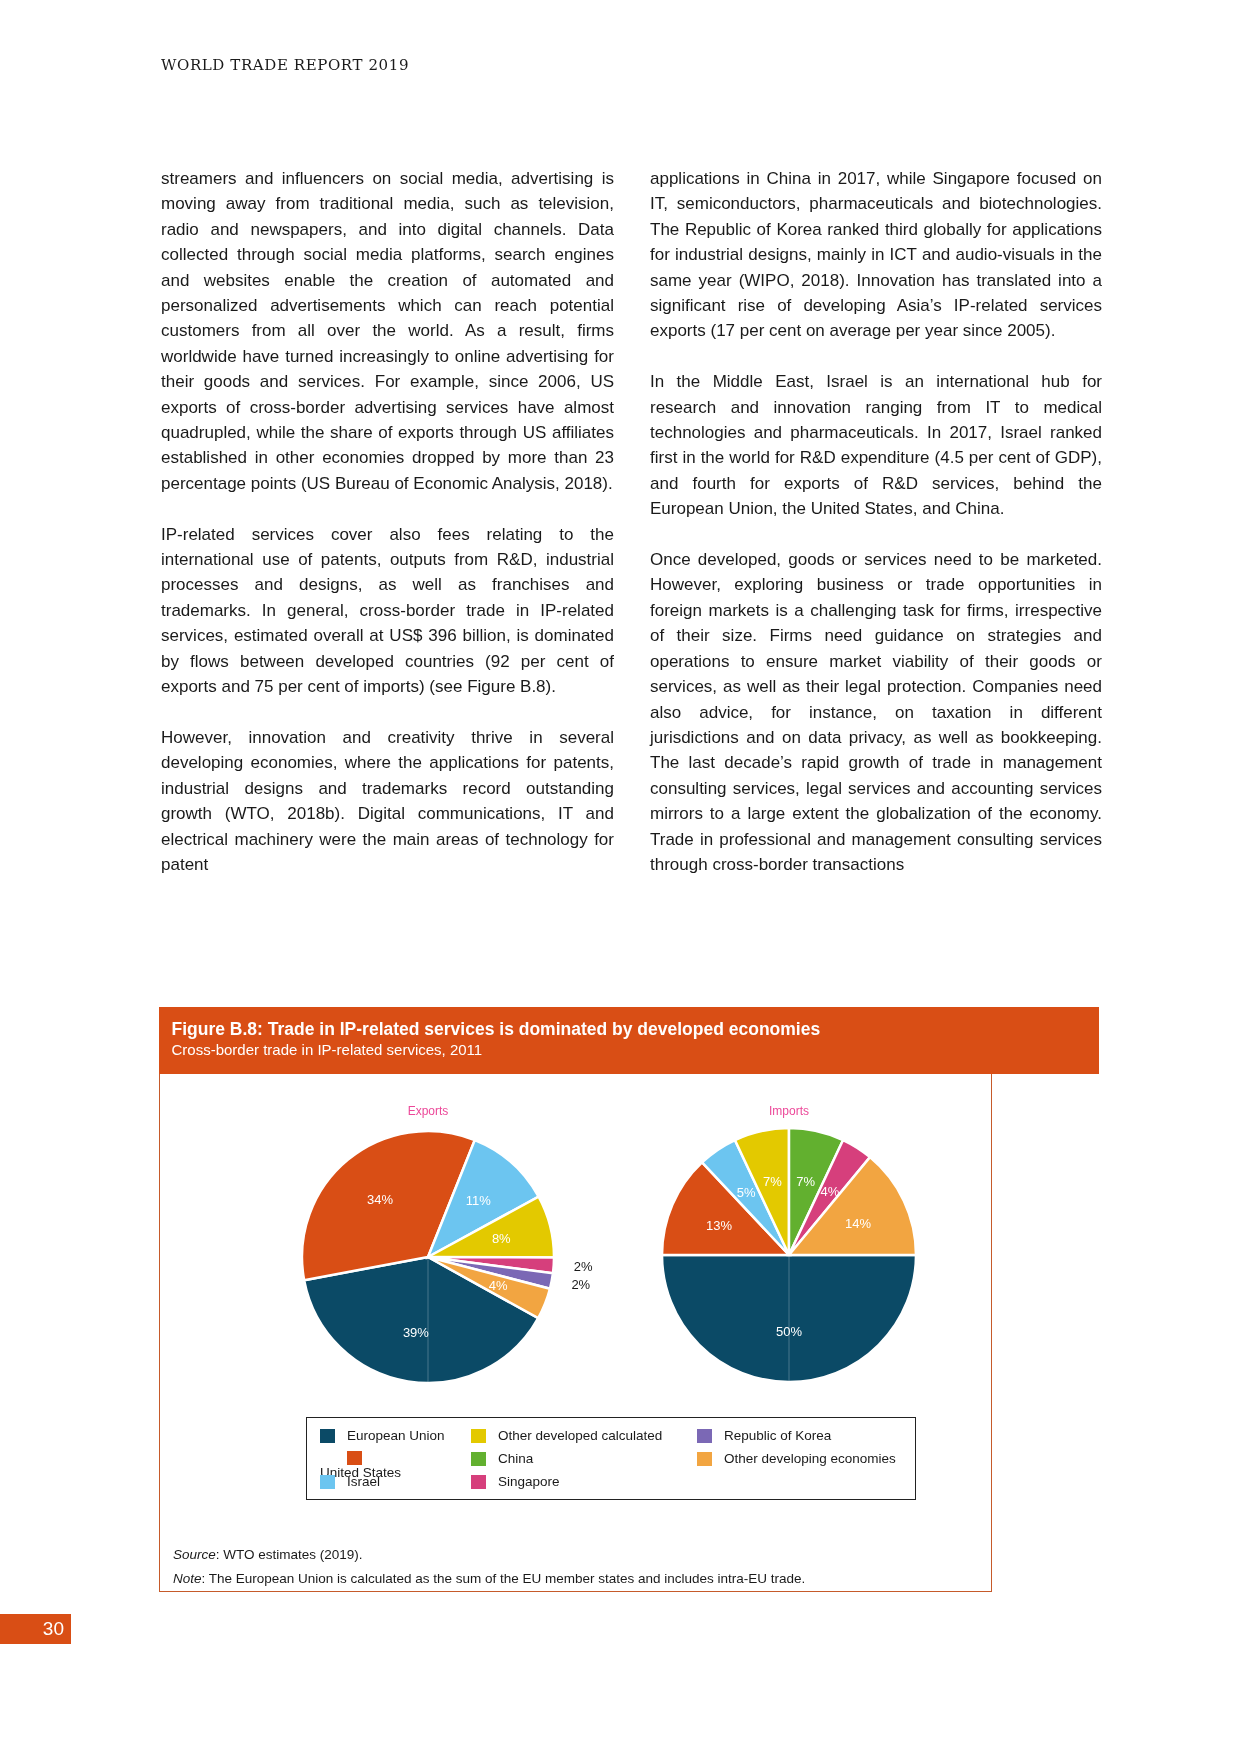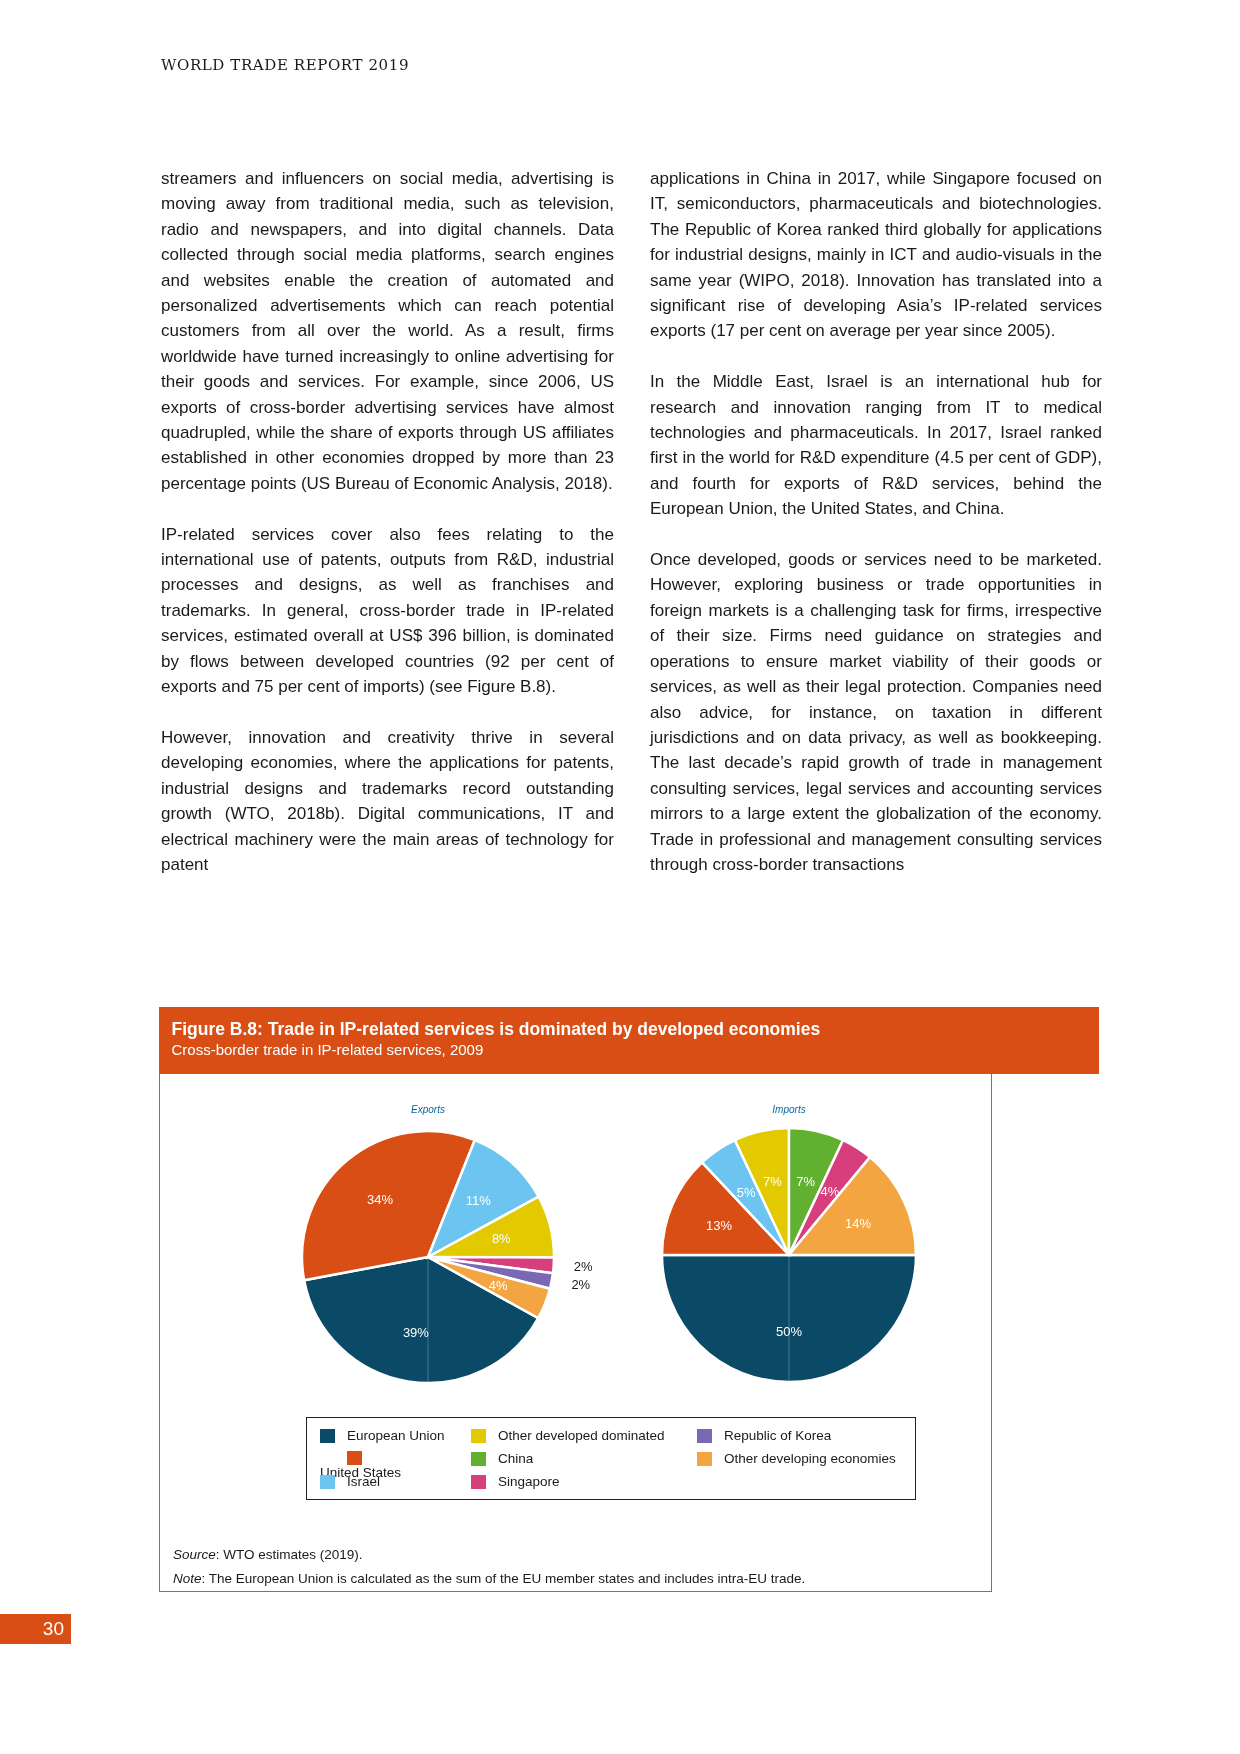--- a/index.html
+++ b/index.html
@@ -6,21 +6,21 @@
   body { width:1240px; height:1754px; position:relative; overflow:hidden; font-family:"Liberation Sans", sans-serif; color:#1a1a1a; }
   .running-head { position:absolute; left:161px; top:56px; font-family:"DejaVu Serif", serif; font-size:15px; letter-spacing:0.6px; color:#1a1a1a; }
   .col { position:absolute; top:166px; width:453px; font-size:17px; line-height:25.4px; text-align:justify; text-justify:inter-word; }
   .col p { margin:0 0 25.4px 0; }
   .col-left { left:161px; }
   .col-right { left:650px; width:452px; }
   .figure { position:absolute; left:159px; top:1007px; width:833px; height:585px; border:1.5px solid #c65a2a; border-top:none; box-sizing:border-box; }
   .fig-header { position:absolute; left:-1.5px; top:0; width:940px; height:67px; background:#d94e15; color:#fff; box-sizing:border-box; padding:11px 13px; }
   .fig-title { font-size:17.5px; font-weight:bold; margin:0; line-height:22px; }
   .fig-subtitle { font-size:15px; margin:0; line-height:20px; }
-  .pie-label-title { position:absolute; font-size:10px; color:#0369a1; transform:translateX(-50%);font-style:italic; }
+  .pie-label-title { position:absolute; font-size:12px; color:#ec4899; transform:translateX(-50%); }
   svg.pies { position:absolute; left:0; top:0; }
   .legend { position:absolute; left:146px; top:410px; width:610px; height:83px; border:1.3px solid #222; box-sizing:border-box; }
   .legend-item { position:absolute; font-size:13.5px; color:#1a1a1a; display:flex; align-items:center;justify-content:space-between; }
   .swatch { width:15px; height:14px; margin-right:12px; display:inline-block; }
   .src { position:absolute; left:13px; font-size:13.5px; color:#1a1a1a; }
   .src em { font-style:italic; }
   .page-num { position:absolute; left:0; top:1594px; width:71px; height:30px; background:#d94e15; color:#fff; font-size:19px; line-height:30px; text-align:right; box-sizing:border-box; padding-right:7px;margin-top:20px; }
 </style>
 </head>
 <body>
@@ -35,21 +35,21 @@
 
 <div class="col col-right">
   <p>applications in China in 2017, while Singapore focused on IT, semiconductors, pharmaceuticals and biotechnologies. The Republic of Korea ranked third globally for applications for industrial designs, mainly in ICT and audio-visuals in the same year (WIPO, 2018). Innovation has translated into a significant rise of developing Asia’s IP-related services exports (17 per cent on average per year since 2005).</p>
   <p>In the Middle East, Israel is an international hub for research and innovation ranging from IT to medical technologies and pharmaceuticals. In 2017, Israel ranked first in the world for R&amp;D expenditure (4.5 per cent of GDP), and fourth for exports of R&amp;D services, behind the European Union, the United States, and China.</p>
   <p>Once developed, goods or services need to be marketed. However, exploring business or trade opportunities in foreign markets is a challenging task for firms, irrespective of their size. Firms need guidance on strategies and operations to ensure market viability of their goods or services, as well as their legal protection. Companies need also advice, for instance, on taxation in different jurisdictions and on data privacy, as well as bookkeeping. The last decade’s rapid growth of trade in management consulting services, legal services and accounting services mirrors to a large extent the globalization of the economy. Trade in professional and management consulting services through cross-border transactions</p>
 </div>
 
 <div class="figure">
   <div class="fig-header">
     <p class="fig-title">Figure B.8: Trade in IP-related services is dominated by developed economies</p>
-    <p class="fig-subtitle">Cross-border trade in IP-related services, 2009</p>
+    <p class="fig-subtitle">Cross-border trade in IP-related services, 2011</p>
   </div>
 
   <div class="pie-label-title" style="left:268px; top:97px;">Exports</div>
   <div class="pie-label-title" style="left:629px; top:97px;">Imports</div>
 
   <svg class="pies" width="937" height="410">
     <g id="exports-pie">
         <path d="M268,250 L378.2020830995639,311.08601215103846 A126,126 0 0 1 144.1501460071562,273.17787017720275 Z" fill="#0b4a66" stroke="#fff" stroke-width="2.5"></path>
         <line x1="142" y1="250" x2="394" y2="250" stroke="rgba(255,255,255,0.25)" stroke-width="1"></line>
         <line x1="268" y1="124" x2="268" y2="376" stroke="rgba(255,255,255,0.25)" stroke-width="1"></line>
@@ -95,21 +95,21 @@
     <div class="legend-item" style="left:13px; top:33px;flex-direction:column;">
         <span class="swatch" style="background: rgb(217, 78, 21);"></span>
         <span>United States</span>
       </div>
     <div class="legend-item" style="left:13px; top:56px;">
         <span class="swatch" style="background: rgb(108, 197, 240);"></span>
         <span>Israel</span>
       </div>
     <div class="legend-item" style="left:164px; top:10px;">
         <span class="swatch" style="background: rgb(227, 201, 0);"></span>
-        <span>Other developed dominated</span>
+        <span>Other developed calculated</span>
       </div>
     <div class="legend-item" style="left:164px; top:33px;">
         <span class="swatch" style="background: rgb(98, 176, 47);"></span>
         <span>China</span>
       </div>
     <div class="legend-item" style="left:164px; top:56px;">
         <span class="swatch" style="background: rgb(214, 63, 124);"></span>
         <span>Singapore</span>
       </div>
     <div class="legend-item" style="left:390px; top:10px;">

